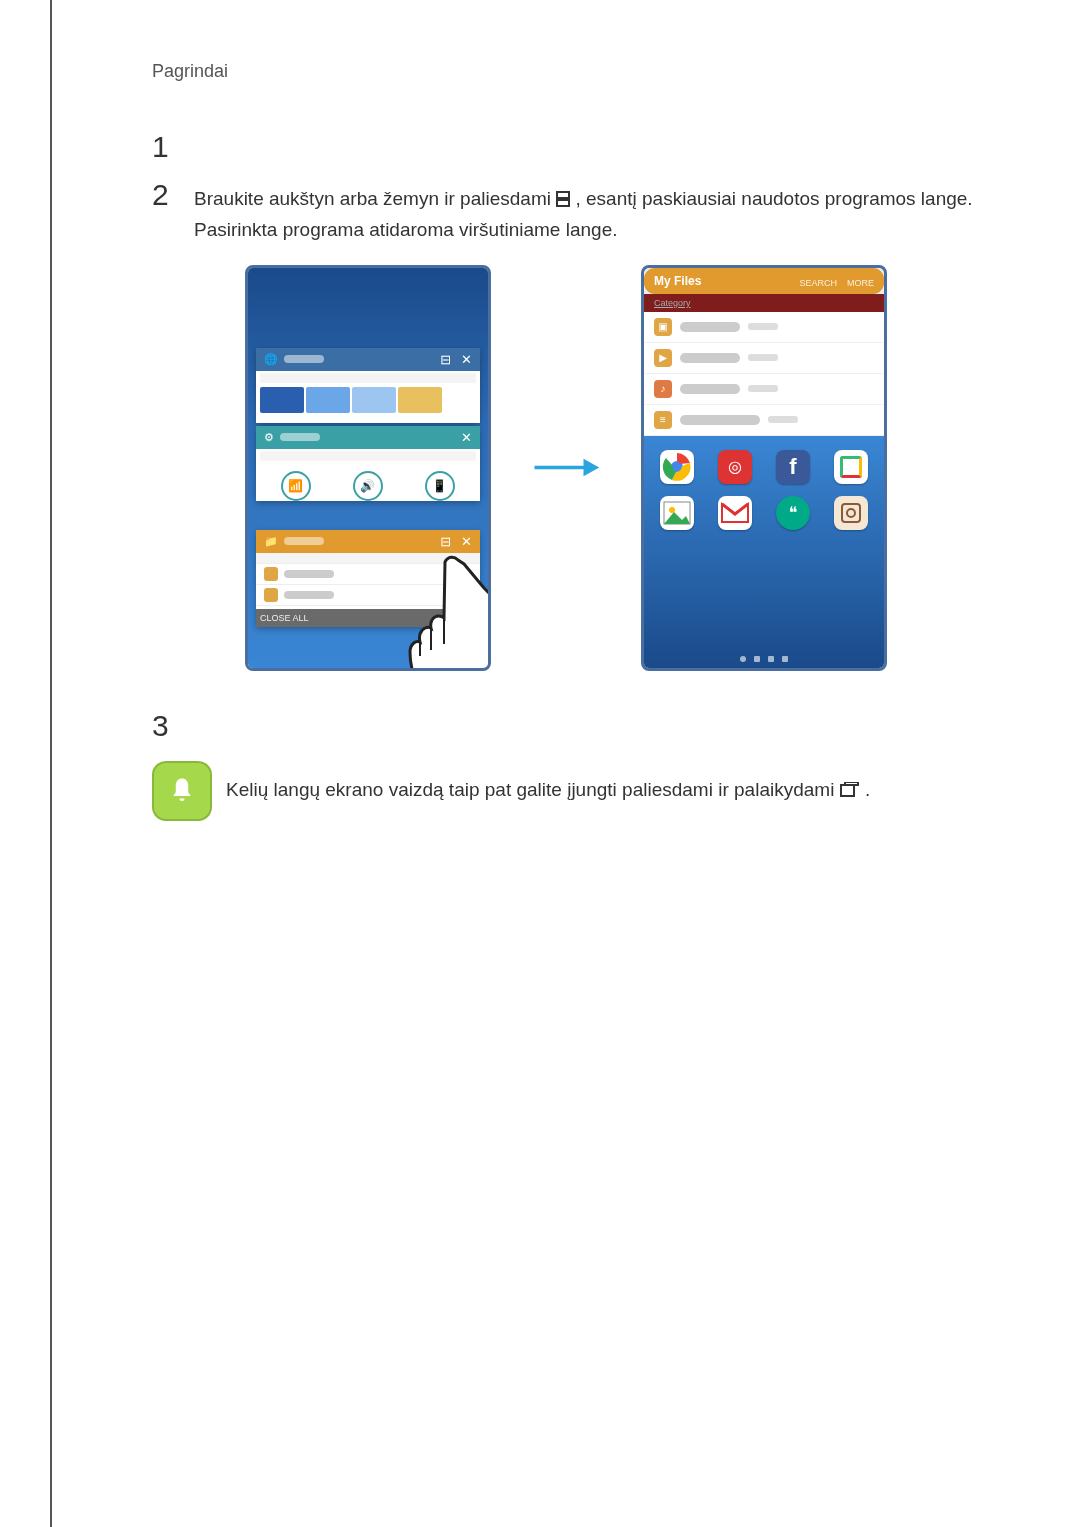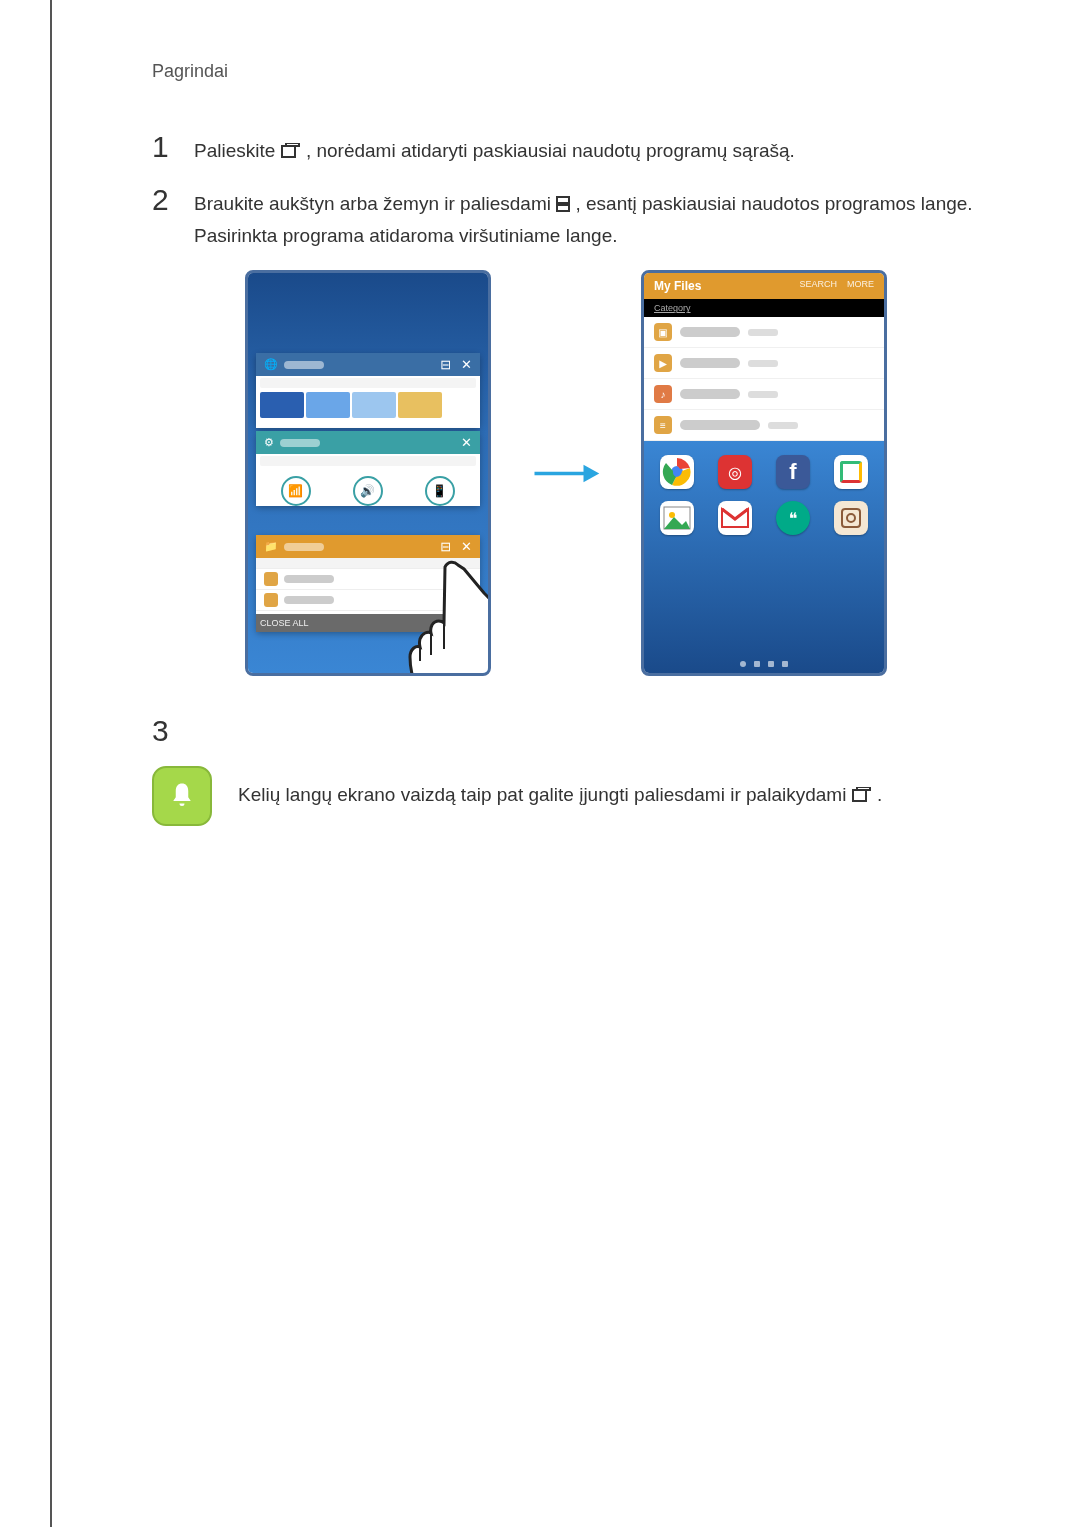--- a/index.html
+++ b/index.html
@@ -125,44 +125,44 @@
   
   .arrow {
     width: 70px;
     display:flex; align-items:center;
   }
   .arrow svg {width:100%;}
 
   
   .phone-right {display:flex; flex-direction:column;}
   .mf-header {
-    background:#e09a2e; color:#fff; display:flex; align-items:flex-start; justify-content:space-between;
-    padding:6px 10px; font-size:12px; font-weight:bold;
+    background:#e09a2e; color:#fff; display:flex; align-items:flex-end; justify-content:space-between;
+    padding:6px 10px; font-size:12px; font-weight:bold;border-radius:11px;
   }
   .mf-header .r {font-size:9px; font-weight:normal; opacity:0.85; display:flex; gap:10px;}
-  .mf-sub {background:#000000; color:#aaa; font-size:9px; padding:4px 10px;text-decoration:underline;}
+  .mf-sub {background:#7f1d1d; color:#aaa; font-size:9px; padding:4px 10px;text-decoration:underline;}
   .mf-row {display:flex; align-items:center; gap:8px; padding:6px 10px; background:#fff; border-bottom:1px solid #f0f0f0;}
   .mf-ic {width:18px; height:18px; border-radius:4px; display:flex; align-items:center; justify-content:center; color:#fff; font-size:10px;}
   .mf-lbl {flex:1; height:10px; background:#ccc; border-radius:5px; max-width:60px;}
   .mf-cnt {width:30px; height:7px; background:#ddd; border-radius:3px;}
   .home-area {
     flex:1;
     background: linear-gradient(180deg,#3a86d4 0%, #1a4a8a 100%);
     display:flex; flex-direction:column; justify-content:space-between;
     padding: 14px 10px 6px 10px;
   }
   .home-grid {display:grid; grid-template-columns:repeat(4,1fr); gap:12px;}
   .app {width:34px; height:34px; border-radius:8px; margin:0 auto; box-shadow:0 1px 2px rgba(0,0,0,0.3);}
   .nav-dots {display:flex; justify-content:center; gap:8px; margin-top:8px;}
   .nav-dots span {width:6px; height:6px; background:rgba(255,255,255,0.6); border-radius:1px;}
   .nav-dots span.c {border-radius:50%;}
 
   
   .note {
-    display:flex; align-items:center; gap:26px;
+    display:flex; align-items:center; gap:14px;
     margin-top: 20px;
     font-size:19px;
   }
   .note-icon {
     width:56px; height:56px;
     background:#a5d84a;
     border:2px solid #88b83a;
     border-radius:14px;
     display:flex; align-items:center; justify-content:center;
   }
@@ -179,30 +179,20 @@
 </style>
 </head>
 <body>
 
 <div class="page">
   <div class="header">Pagrindai</div>
 
 
   <div class="step">
     <div class="num">1</div>
-    <div class="body">
-      <span>Palieskite </span>
-      <span class="inline-icon">
-        <svg width="20" height="16" viewBox="0 0 20 16">
-            <rect x="1" y="3" width="13" height="11" fill="none" stroke="#333" stroke-width="2"></rect>
-            <rect x="5" y="0" width="13" height="3" fill="none" stroke="#333" stroke-width="2"></rect>
-          </svg>
-      </span>
-      <span>, norėdami atidaryti paskiausiai naudotų programų sąrašą.</span>
-    </div>
   </div>
 
   <div class="step">
     <div class="num">2</div>
     <div class="body">
       <span>Braukite aukštyn arba žemyn ir paliesdami </span>
       <span class="inline-icon">
         <svg width="14" height="16" viewBox="0 0 14 16">
             <rect x="1" y="1" width="12" height="6" fill="none" stroke="#333" stroke-width="2"></rect>
             <rect x="1" y="9" width="12" height="6" fill="none" stroke="#333" stroke-width="2"></rect>

